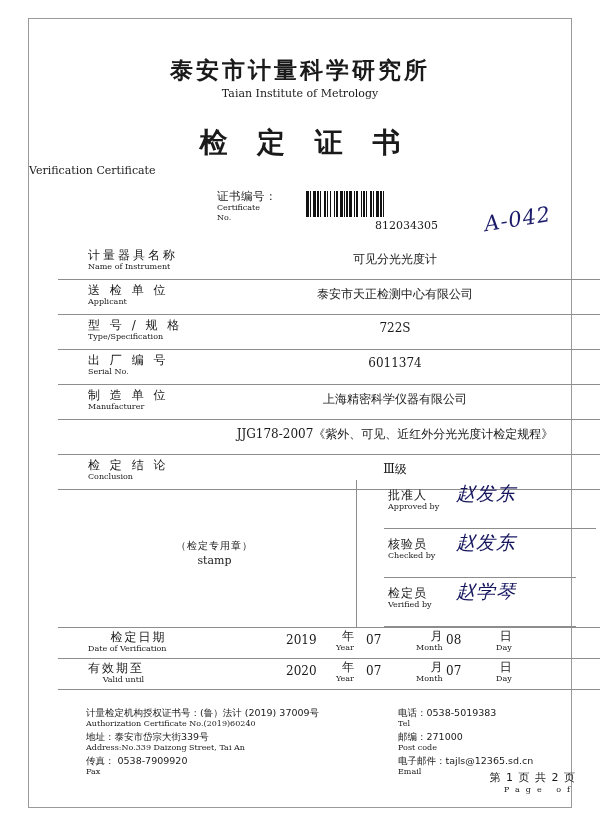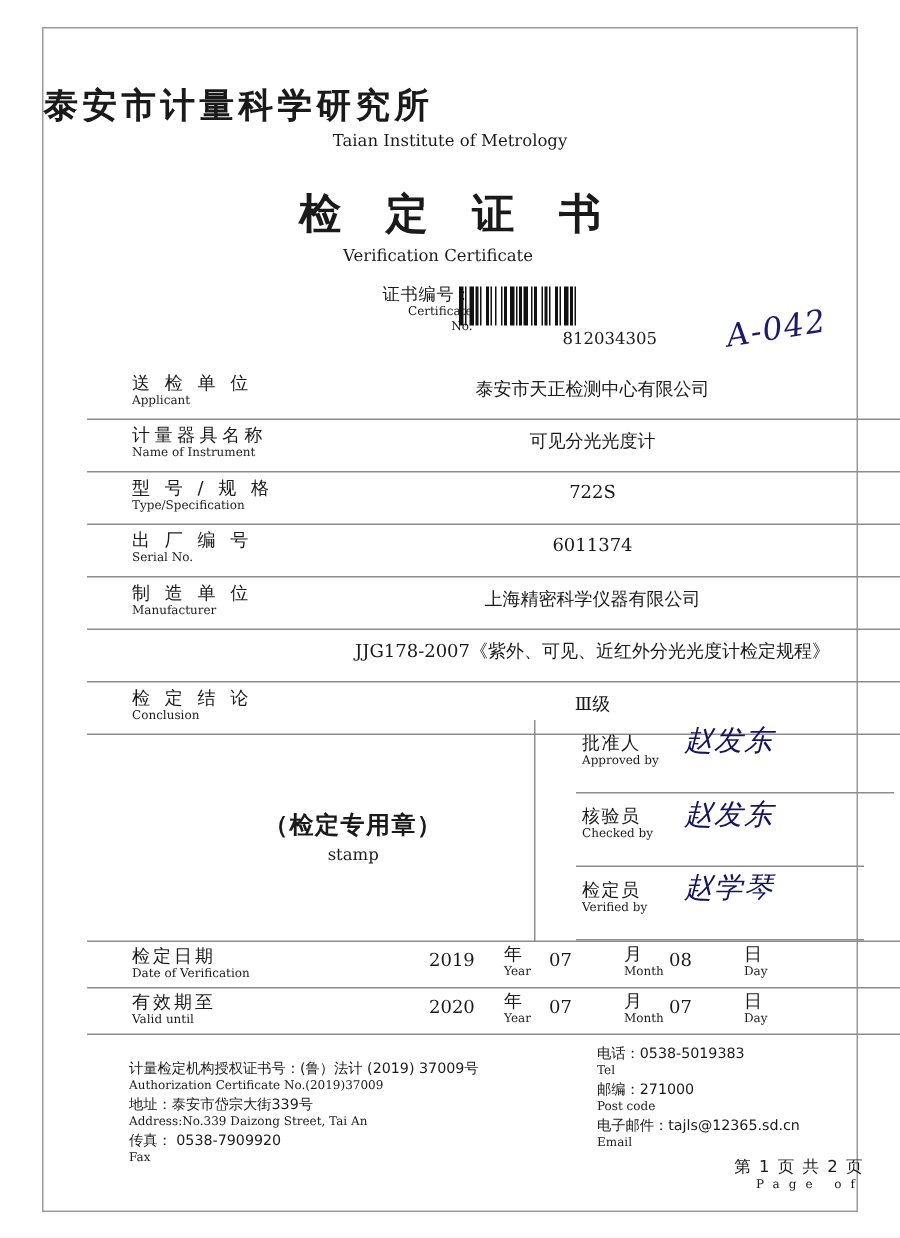--- a/index.html
+++ b/index.html
@@ -24,21 +24,21 @@
     height: 790px;
     border: 1px solid #9a9a9a;
     box-sizing: border-box;
   }
 
   
   .org-cn {
     position: absolute;
     left: 0; right: 0;
     top: 36px;
-    text-align: left;
+    text-align: center;
     font-family: "DejaVu Serif", "Liberation Serif", serif;
     font-size: 23px;
     font-weight: bold;
     letter-spacing: 3px;
   }
   .org-en {
     position: absolute;
     left: 0; right: 0;
     top: 68px;
     text-align: center;
@@ -53,32 +53,30 @@
     font-family: "DejaVu Serif", "Liberation Serif", serif;
     font-size: 28px;
     font-weight: bold;
     letter-spacing: 10px;
     text-indent: 10px;
   }
   .doc-title-en {
     position: absolute;
     left: 0; right: 16px;
     top: 145px;
-    text-align: center;
     font-family: "DejaVu Serif", "Liberation Serif", serif;
     font-size: 11px;
   }
 
   
   .certno-label {
     position: absolute;
-    left: 202px;
+    left: 188px;
     top: 170px;
     width: 84px;
-    text-align: right;
     line-height: 1.25;
   }
   .certno-label .cn { font-size: 11.5px; letter-spacing: 0.5px; }
   .certno-label .en { font-size: 8px; font-family: "DejaVu Serif","Liberation Serif",serif; }
 
   .barcode {
     position: absolute;
     left: 277px;
     top: 172px;
     width: 132px;
@@ -165,21 +163,21 @@
     width: 542px;
     height: 148px;
   }
   .stamp-label {
     position: absolute;
     left: 118px;
     top: 58px;
     text-align: center;
     line-height: 1.5;
   }
-  .stamp-label .cn { font-size: 16px; letter-spacing: 1px; font-weight: bold; }
+  .stamp-label .cn { font-size: 10px; letter-spacing: 1px; }
   .stamp-label .en { font-size: 11px; font-family: "DejaVu Serif","Liberation Serif",serif; }
 
   .sigrow {
     position: absolute;
     left: 298px;
     width: 244px;
     height: 49px;
   }
   .sigrow .lab {
     position: absolute;
@@ -219,20 +217,21 @@
     left: 298px;
     top: 0;
     bottom: 0;
     border-left: 1px solid #8d8d8d;
   }
 
   
   .daterow {
     position: relative;
     height: 31px;
+    text-align: right;
   }
   .daterow .lab {
     position: absolute;
     left: 30px;
     top: 2px;
     line-height: 1.2;
   }
   .daterow .lab .cn { font-size: 12px; letter-spacing: 2px; white-space: nowrap; }
   .daterow .lab .en { font-size: 8px; font-family: "DejaVu Serif","Liberation Serif",serif; white-space: nowrap; }
   .dcell {
@@ -253,21 +252,21 @@
   
   .footer {
     position: absolute;
     left: 29px;
     top: 678px;
     width: 542px;
     height: 112px;
     font-size: 9px;
   }
   .f-left { position: absolute; left: 28px; top: 10px; width: 290px; }
-  .f-right { position: absolute; left: 340px; top: 0; width: 200px; }
+  .f-right { position: absolute; left: 340px; top: 10px; width: 200px; }
   .fline { margin-bottom: 2px; line-height: 1.25; }
   .fline .cn { font-size: 9.5px; }
   .fline .en { font-size: 8px; font-family: "DejaVu Serif","Liberation Serif",serif; }
   .pagenum {
     position: absolute;
     right: 24px;
     bottom: 14px;
     text-align: right;
     line-height: 1.25;
   }
@@ -316,32 +315,32 @@
         <i style="left: 70px; width: 3px;"></i>
         <i style="left: 74px; width: 2px;"></i>
         <i style="left: 77px; width: 1px;"></i>
       </div>
     <div class="certno-value">812034305</div>
     <div class="hand-corner">A-042</div>
 
     <div class="fields" id="fields">
         <div class="frow">
           <div class="lab">
+            <div class="cn">计量器具名称</div>
+            <div class="en">Name of Instrument</div>
+          </div>
+          <div class="val">可见分光光度计</div>
+          <div class="rule"></div>
+        </div>
+        <div class="frow">
+          <div class="lab">
             <div class="cn">送 检 单 位</div>
             <div class="en">Applicant</div>
           </div>
           <div class="val">泰安市天正检测中心有限公司</div>
-          <div class="rule"></div>
-        </div>
-        <div class="frow">
-          <div class="lab">
-            <div class="cn">计量器具名称</div>
-            <div class="en">Name of Instrument</div>
-          </div>
-          <div class="val">可见分光光度计</div>
           <div class="rule"></div>
         </div>
         <div class="frow">
           <div class="lab">
             <div class="cn">型 号 / 规 格</div>
             <div class="en">Type/Specification</div>
           </div>
           <div class="val">722S</div>
           <div class="rule"></div>
         </div>
@@ -452,21 +451,21 @@
             <div class="en">Day</div>
           </div>
           <div class="rule"></div>
         </div>
       </div>
 
     <div class="footer">
       <div class="f-left" id="footer-left">
           <div class="fline">
             <div class="cn">计量检定机构授权证书号：(鲁）法计 (2019) 37009号</div>
-            <div class="en">Authorization Certificate No.(2019)37009</div>
+            <div class="en">Authorization Certificate No.(2019)60240</div>
           </div>
           <div class="fline">
             <div class="cn">地址：泰安市岱宗大街339号</div>
             <div class="en">Address:No.339 Daizong Street, Tai An</div>
           </div>
           <div class="fline">
             <div class="cn">传真： 0538-7909920</div>
             <div class="en">Fax</div>
           </div>
         </div>

